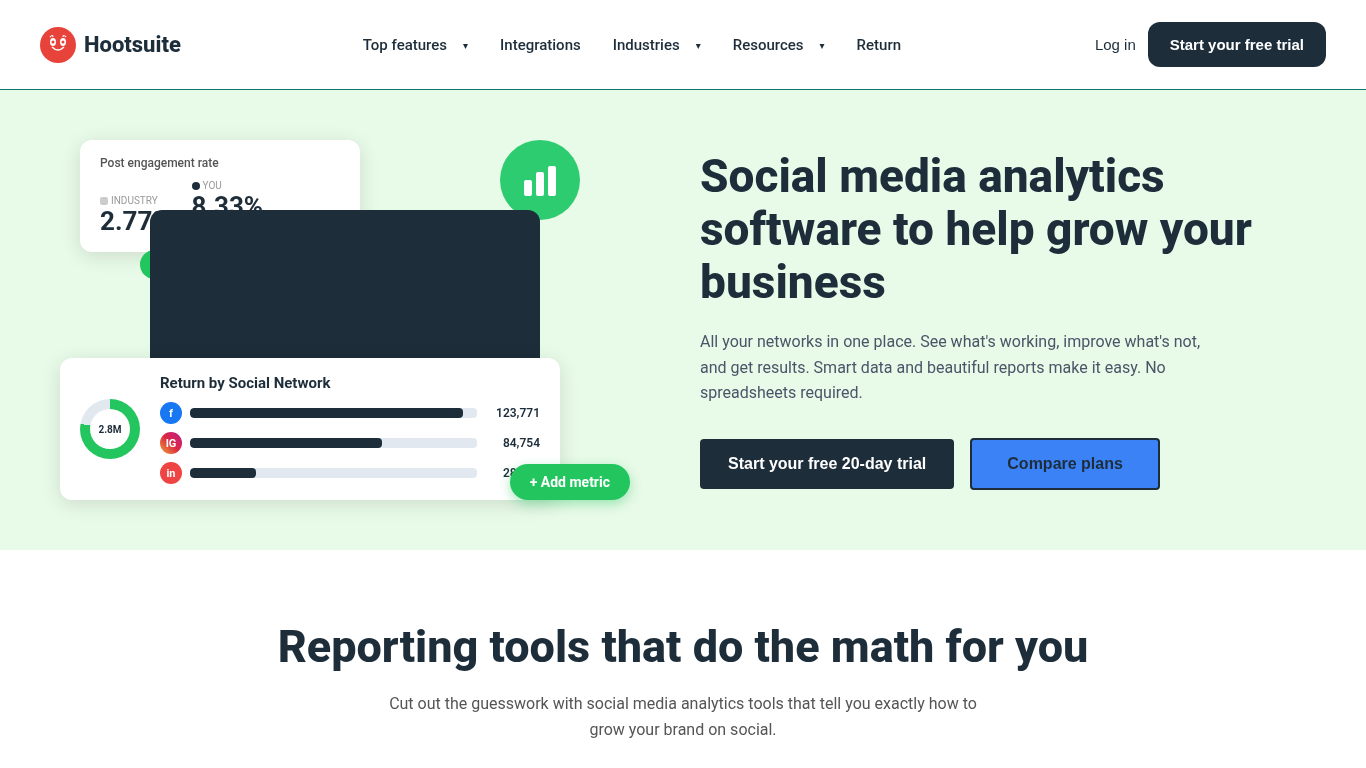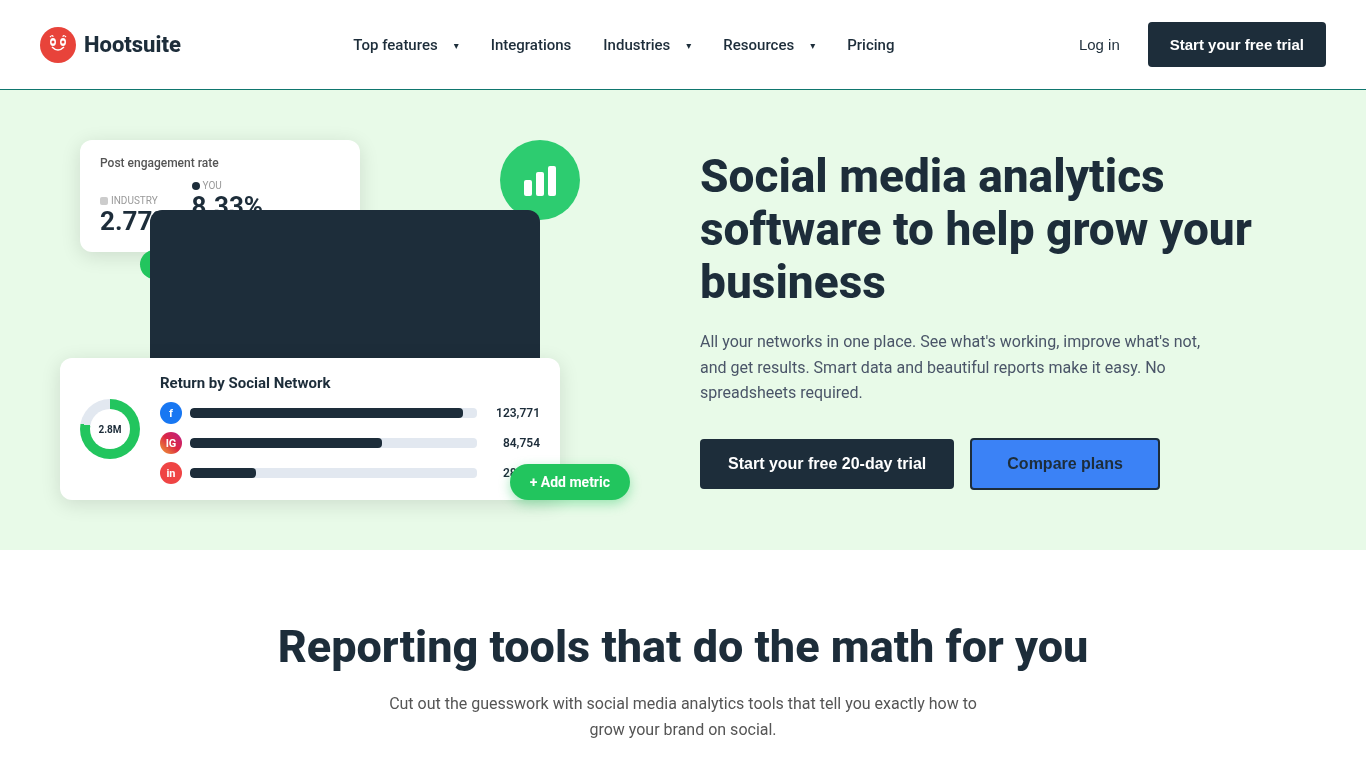--- a/index.html
+++ b/index.html
@@ -13,28 +13,28 @@
     }
     .nav-logo { display: flex; align-items: center; gap: 8px; cursor: pointer; }
     .nav-logo-text { font-size: 22px; font-weight: 800; color: #1d2d3a; }
     .nav-links { display: flex; align-items: center; gap: 8px; }
     .nav-link {
       display: flex; align-items: center; gap: 16px;
       padding: 8px 12px; font-size: 15px; color: #1d2d3a; font-weight: 500;
       cursor: pointer; text-decoration: none; border-radius: 4px;
     }
     .nav-link .chevron { font-size: 10px; margin-top: 1px; }
-    .nav-actions { display: flex; align-items: center; gap: 16px; }
+    .nav-actions { display: flex; align-items: center; }
     .btn-login {
       font-size: 15px; font-weight: 500; color: #1d2d3a;
       cursor: pointer; background: none; border: none; padding: 8px 12px;
     }
     .btn-trial {
       background: #1d2d3a; color: #fff;
-      padding: 14px 22px; border-radius: 4px; font-size: 15px; font-weight: 600;
+      padding: 14px 22px; border-radius: 12px; font-size: 15px; font-weight: 600;
       border: none; cursor: pointer; white-space: nowrap;
     }
 
     
     .hero {
       background: #e8fae8; display: flex; align-items: center;
       padding: 40px 80px 40px 60px; min-height: 430px;
     }
     .hero-visual { flex: 0 0 580px; position: relative; height: 380px; }
     .hero-content { flex: 1; padding-left: 60px; }
@@ -183,21 +183,21 @@
     </a>
     <a class="nav-link">
       <span>Industries</span>
       <span class="chevron">▾</span>
     </a>
     <a class="nav-link">
       <span>Resources</span>
       <span class="chevron">▾</span>
     </a>
     <a class="nav-link">
-      <span>Pricing</span>
+      <span>Return</span>
     </a>
   </div>
 
   <div class="nav-actions">
     <button class="btn-login">Log in</button>
     <button class="btn-trial">Start your free trial</button>
   </div>
 </nav>
 
 <section class="hero">

